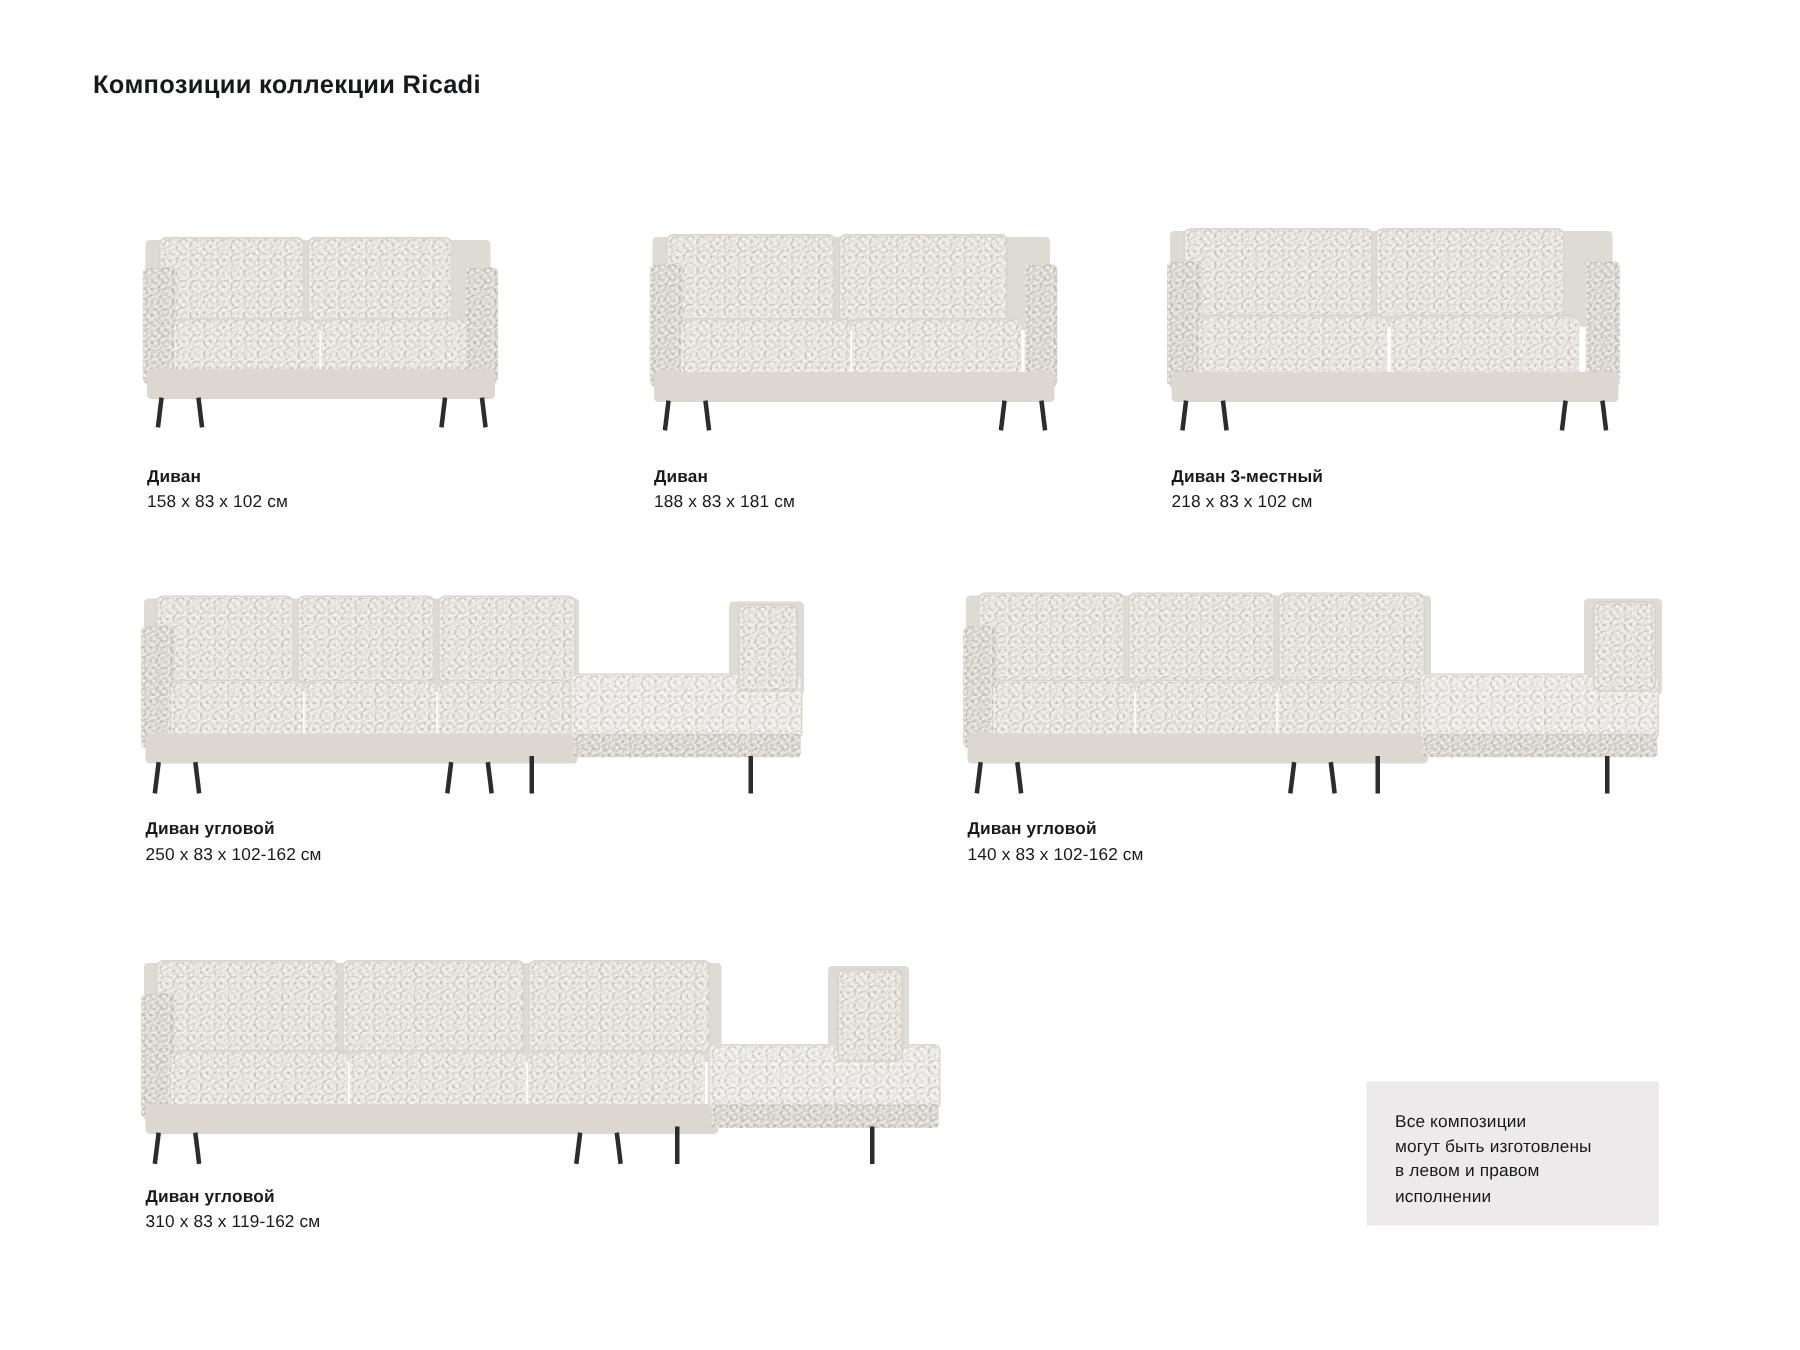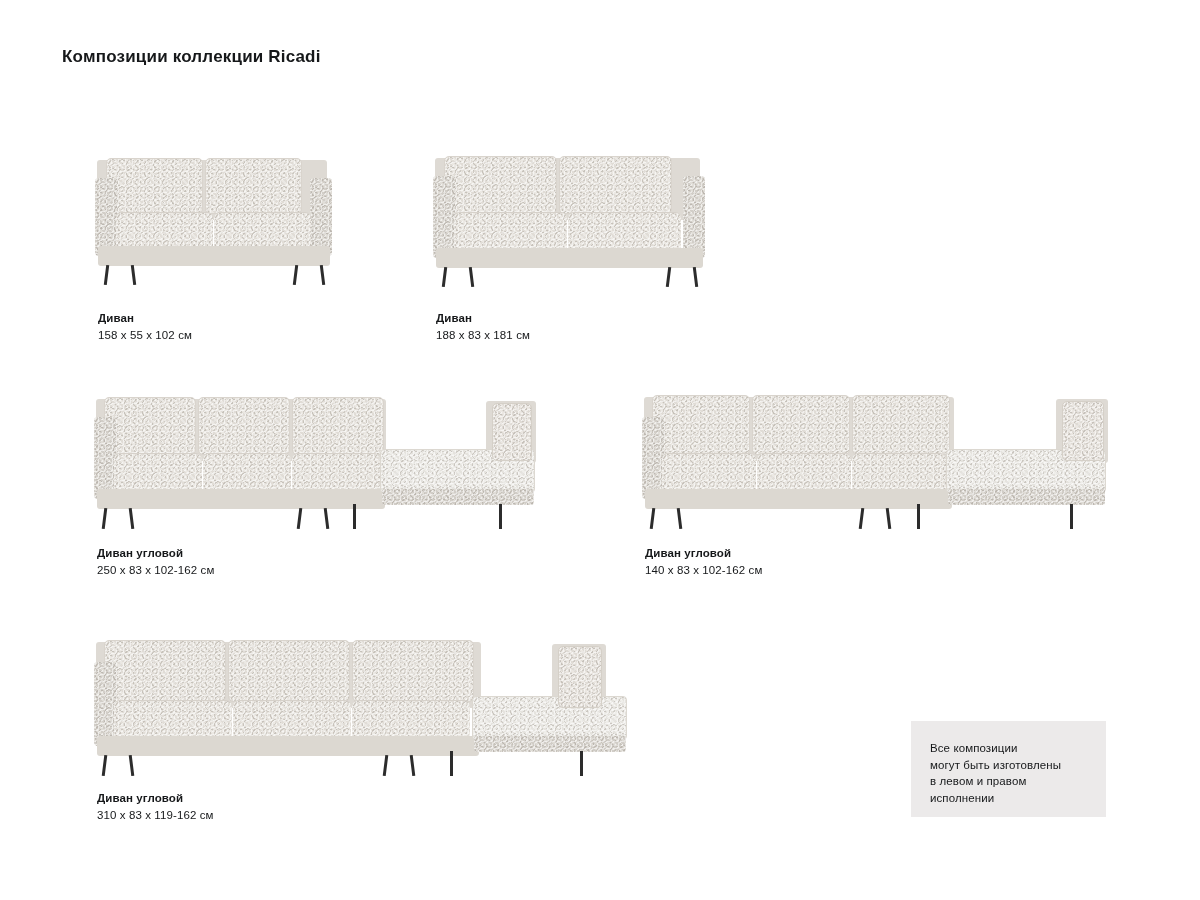--- a/index.html
+++ b/index.html
@@ -154,21 +154,21 @@
 
       <div class="part base-front tex" style="left:36px; top:96px; width:232px; height:20px; background:#dcd8d1;"></div>
 
       <div class="part leg" style="left:43px; top:115px; height:20px; transform:rotate(7deg);"></div>
       <div class="part leg" style="left:70px; top:115px; height:20px; transform:rotate(-7deg);"></div>
       <div class="part leg" style="left:232px; top:115px; height:20px; transform:rotate(7deg);"></div>
       <div class="part leg" style="left:259px; top:115px; height:20px; transform:rotate(-7deg);"></div>
     </div>
     <div class="caption" style="position:absolute; left:36px; top:160px; width:250px;">
       <span class="name">Диван</span>
-      <span class="dims">158 x 55 x 102 см</span>
+      <span class="dims">158 x 83 x 102 см</span>
     </div>
   </div>
 
   <div class="item" style="left:400px; top:150px;">
     <div class="sofa-wrap" style="width:320px; height:135px;">
       <div class="part base tex" style="left:35px; top:8px; width:265px; height:62px; background:#dedad4;"></div>
       <div class="part backc tex" style="left:44px; top:6px; width:113px; height:58px;"></div>
       <div class="part backc tex" style="left:159px; top:6px; width:113px; height:58px;"></div>
       <div class="part arm tex" style="left:33px; top:26px; width:22px; height:82px; border-radius:4px 2px 2px 4px;"></div>
       <div class="part arm tex" style="left:283px; top:26px; width:22px; height:82px; border-radius:2px 4px 4px 2px;"></div>
@@ -179,20 +179,40 @@
       <div class="part leg" style="left:70px; top:117px; height:20px; transform:rotate(-7deg);"></div>
       <div class="part leg" style="left:267px; top:117px; height:20px; transform:rotate(7deg);"></div>
       <div class="part leg" style="left:294px; top:117px; height:20px; transform:rotate(-7deg);"></div>
     </div>
     <div class="caption" style="position:absolute; left:36px; top:160px; width:250px;">
       <span class="name">Диван</span>
       <span class="dims">188 x 83 x 181 см</span>
     </div>
   </div>
 
+  <div class="item" style="left:742px; top:148px;">
+    <div class="sofa-wrap" style="width:360px; height:137px;">
+      <div class="part base tex" style="left:38px; top:6px; width:295px; height:64px; background:#dedad4;"></div>
+      <div class="part backc tex" style="left:47px; top:4px; width:126px; height:60px;"></div>
+      <div class="part backc tex" style="left:175px; top:4px; width:126px; height:60px;"></div>
+      <div class="part arm tex" style="left:36px; top:26px; width:23px; height:84px; border-radius:4px 2px 2px 4px;"></div>
+      <div class="part arm tex" style="left:315px; top:26px; width:23px; height:84px; border-radius:2px 4px 4px 2px;"></div>
+      <div class="part seat tex" style="left:57px; top:62px; width:126px; height:40px;"></div>
+      <div class="part seat tex" style="left:185px; top:62px; width:126px; height:40px;"></div>
+      <div class="part base-front tex" style="left:39px; top:100px; width:298px; height:20px; background:#dcd8d1;"></div>
+      <div class="part leg" style="left:46px; top:119px; height:20px; transform:rotate(7deg);"></div>
+      <div class="part leg" style="left:73px; top:119px; height:20px; transform:rotate(-7deg);"></div>
+      <div class="part leg" style="left:299px; top:119px; height:20px; transform:rotate(7deg);"></div>
+      <div class="part leg" style="left:326px; top:119px; height:20px; transform:rotate(-7deg);"></div>
+    </div>
+    <div class="caption" style="position:absolute; left:39px; top:162px; width:260px;">
+      <span class="name">Диван 3-местный</span>
+      <span class="dims">218 x 83 x 102 см</span>
+    </div>
+  </div>
 
   <div class="item" style="left:62px; top:385px;">
     <div class="sofa-wrap" style="width:450px; height:150px;">
 
       <div class="part base tex" style="left:34px; top:14px; width:290px; height:62px; background:#dedad4;"></div>
 
       <div class="part backc tex" style="left:42px; top:12px; width:92px; height:58px;"></div>
       <div class="part backc tex" style="left:136px; top:12px; width:92px; height:58px;"></div>
       <div class="part backc tex" style="left:230px; top:12px; width:92px; height:58px;"></div>
 

